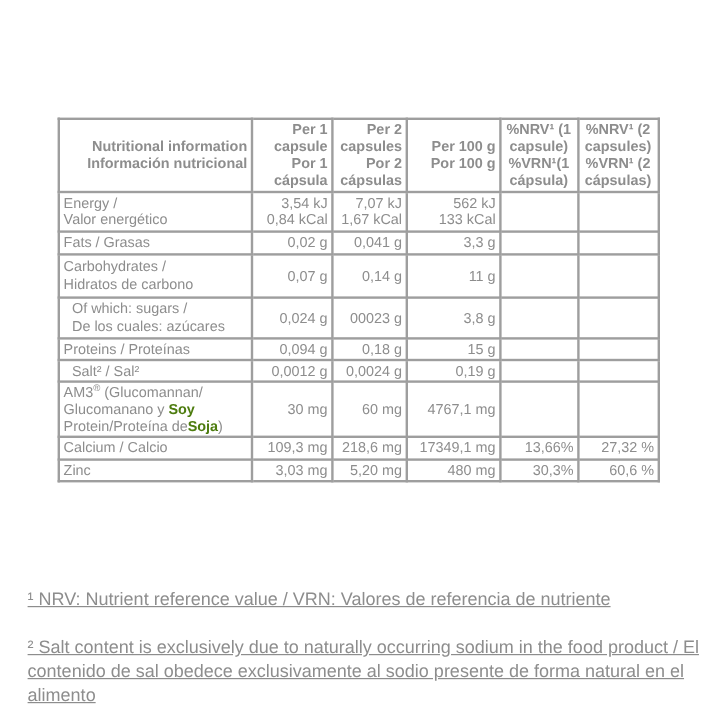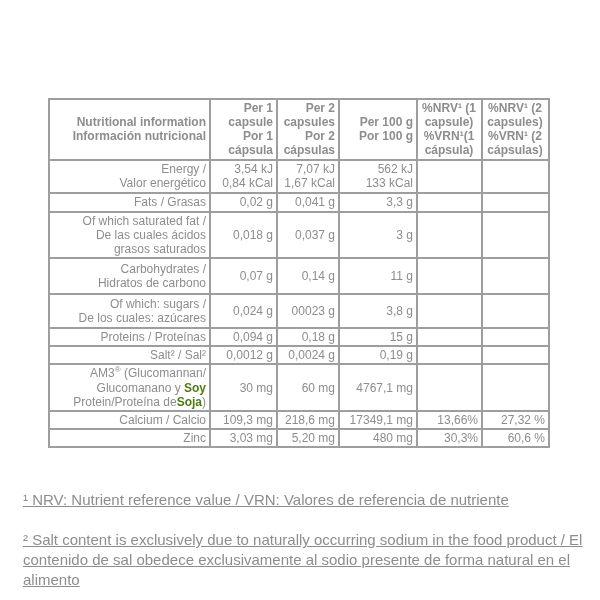--- a/index.html
+++ b/index.html
@@ -37,21 +37,21 @@
   }
   table.nutri th {
     font-weight: 700;
     text-align: right;
   }
   table.nutri th.h-nrv {
     text-align: center;
     padding-right: 4px;
   }
   td.lbl {
-    text-align: right;
+    text-align: left;
     padding-left: 5px;
   }
   td.lbl.sub {
     padding-left: 10px;
   }
   td.val {
     text-align: right;
   }
   td.lbl b { font-weight: 700; color: #4d7c0f; }
   td.lbl sup { font-size: 8px; line-height: 0; }
@@ -131,30 +131,20 @@
         <td class="val"></td>
       </tr>
       <tr class="r-fats">
         <td class="lbl">Fats / Grasas</td>
         <td class="val">0,02 g</td>
         <td class="val">0,041 g</td>
         <td class="val">3,3 g</td>
         <td class="val"></td>
         <td class="val"></td>
       </tr>
-      <tr class="r-satfat">
-        <td class="lbl sub">Of which saturated fat /
-De las cuales ácidos
-grasos saturados</td>
-        <td class="val">0,018 g</td>
-        <td class="val">0,037 g</td>
-        <td class="val">3 g</td>
-        <td class="val"></td>
-        <td class="val"></td>
-      </tr>
       <tr class="r-carbs">
         <td class="lbl">Carbohydrates /
 Hidratos de carbono</td>
         <td class="val">0,07 g</td>
         <td class="val">0,14 g</td>
         <td class="val">11 g</td>
         <td class="val"></td>
         <td class="val"></td>
       </tr>
       <tr class="r-sugars">

